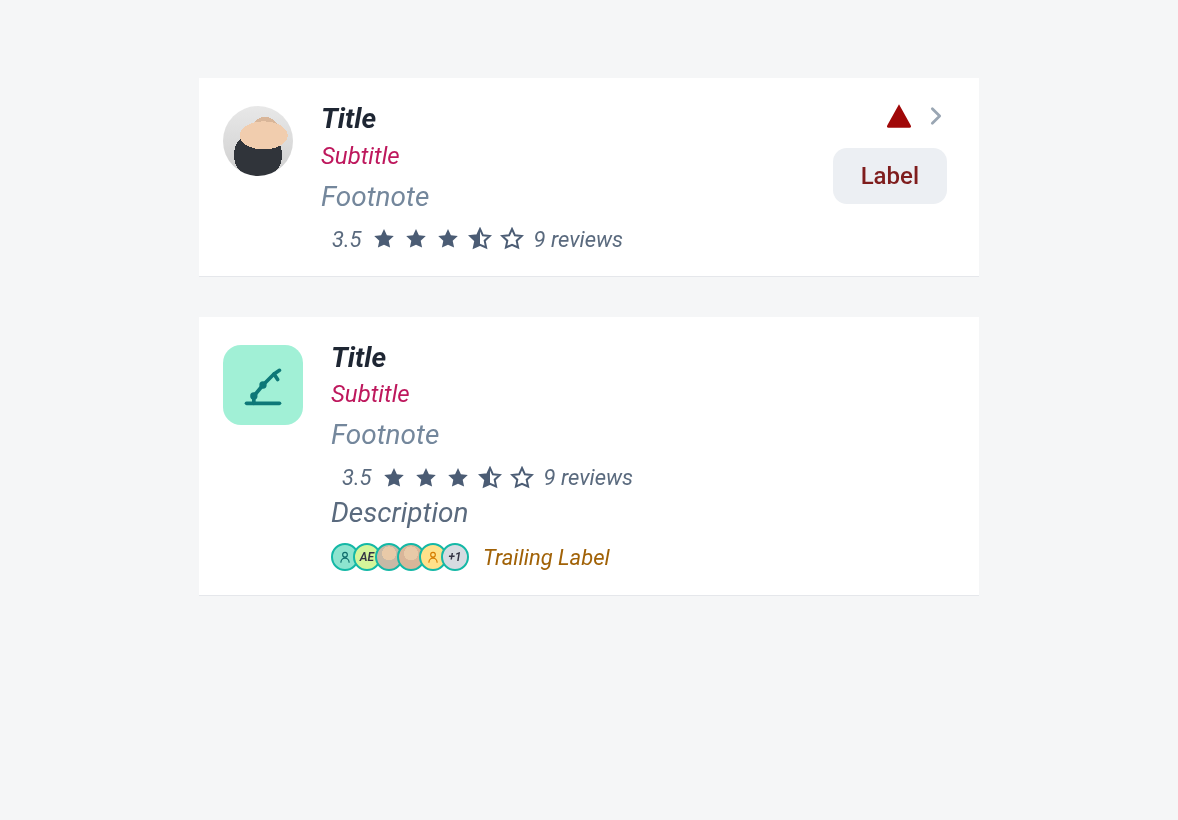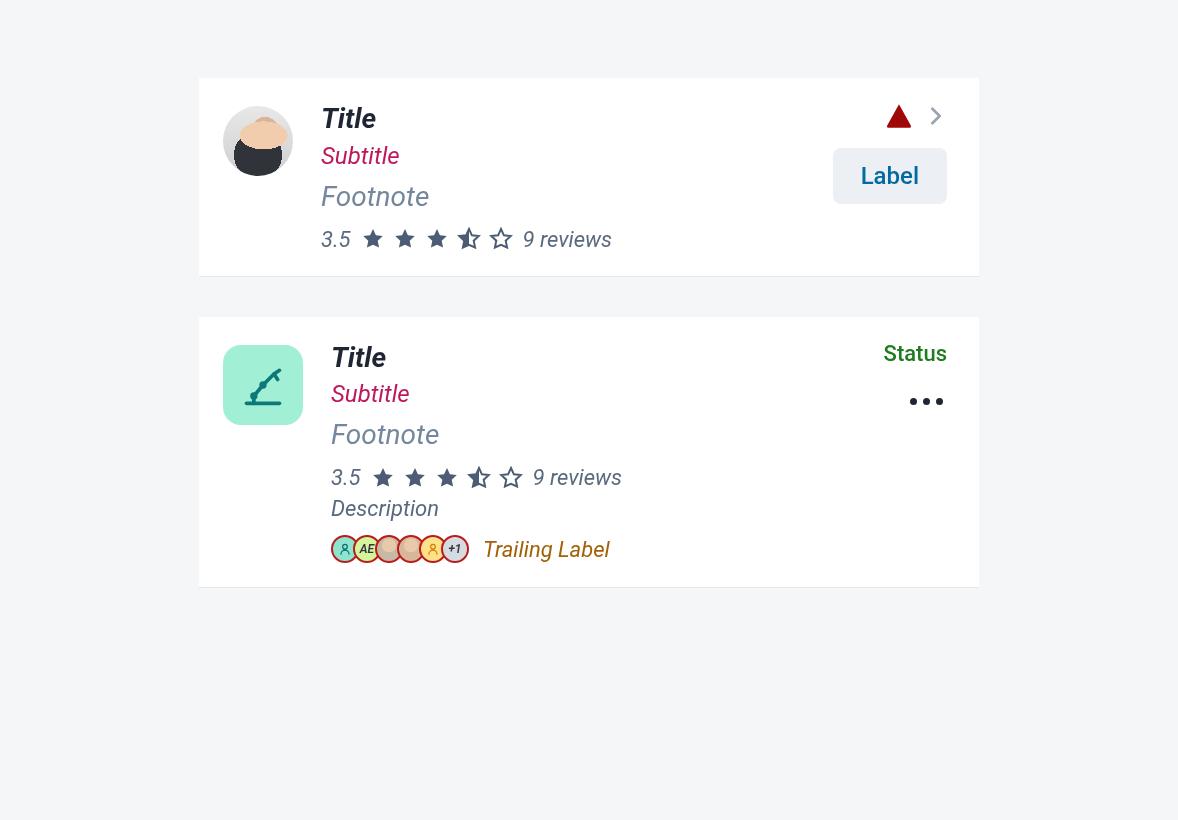--- a/index.html
+++ b/index.html
@@ -50,60 +50,60 @@
   }
   .robot-arm { width: 46px; height: 44px; }
   .robot-arm path, .robot-arm circle, .robot-arm line { stroke: #0e7878; stroke-width: 4; fill: none; stroke-linecap: round; stroke-linejoin: round; }
   .robot-arm .filled { fill: #0e7878; stroke: none; }
 
   
   .col { flex: 1; display: flex; flex-direction: column; font-style: italic; }
   .title { font-size: 28px; font-weight: 700; color: #1e2633; line-height: 1.2; }
   .subtitle { font-size: 24px; color: #be185d; margin-top: 6px; }
   .footnote { font-size: 28px; color: #74879c; margin-top: 10px; }
-  .description { font-size: 22px; color: #5a6a7e; margin-top: 6px; }
-
-  .rating-row { display: flex; align-items: center; gap: 10px; margin-top: 14px; font-size: 22px; color: #5a6a7e; }
+  .description { font-size: 28px; color: #5a6a7e; margin-top: 6px; }
+
+  .rating-row { display: flex; align-items: center; gap: 10px; margin-top: 14px; font-size: 22px; color: #5a6a7e; margin-left: 11px; }
   .stars { display: flex; gap: 8px; }
   .star { width: 24px; height: 24px; }
   .star path { fill: #4b5c74; }
   .star.empty path { fill: none; stroke: #4b5c74; stroke-width: 2; }
   .star.half .half-fill { fill: #4b5c74; }
   .star.half .outline { fill: none; stroke: #4b5c74; stroke-width: 2; }
 
   .chips-row { display: flex; align-items: center; gap: 14px; margin-top: 14px; }
   .chip-stack { display: flex; align-items: center; }
   .chip {
     width: 28px; height: 28px; border-radius: 50%;
     display: flex; align-items: center; justify-content: center;
     font-size: 12px; font-weight: 600; color: #334;
-    border: 2px solid #b91c1c;
+    border: 2px solid #14b8a6;
     margin-left: -6px;
   }
   .chip:first-child { margin-left: 0; }
   .trailing-label { font-size: 22px; color: #a16207; }
   .chip8 { width:14px; height:14px; }
   .chip8 path { stroke-width:2; stroke-linecap:round; stroke-linejoin:round; fill:none; }
 
   
   .right { display: flex; flex-direction: column; align-items: flex-end; flex-shrink: 0; }
   .right-top { display: flex; align-items: center; gap: 12px; }
   .warn-icon { width: 28px; height: 28px; }
   .warn-icon path { fill: #a00808; }
   .chevron { width: 22px; height: 22px; }
   .chevron path { stroke: #9aa6b3; stroke-width: 3; fill: none; stroke-linecap: round; stroke-linejoin: round; }
 
   .pill {
     margin-top: 18px;
     background: #eceff3;
-    color: #0369a1;
+    color: #7f1d1d;
     font-size: 24px;
     font-weight: 500;
     padding: 14px 28px;
-    border-radius: 8px;
+    border-radius: 14px;
   }
 
   .status { font-size: 22px; color: #1f7d1f; font-weight: 500; }
   .more { margin-top: 28px; display: flex; gap: 6px; padding:4px; }
   .more span { width: 7px; height: 7px; background: #1e2633; border-radius: 50%; }
 
 </style>
 </head>
 <body>
 
@@ -208,21 +208,13 @@
           <svg class="chip8" viewBox="0 0 24 24">
               <path stroke="#d67b00" d="M12 12a4 4 0 1 0 0-8 4 4 0 0 0 0 8zm-7 9a7 7 0 0 1 14 0"></path>
             </svg>
         </div>
         <div class="chip" style="background:#d6dbe1;">+1</div>
       </div>
       <div class="trailing-label">Trailing Label</div>
     </div>
   </div>
 
-  <div class="right">
-    <div class="status">Status</div>
-    <div class="more">
-        <span></span>
-        <span></span>
-        <span></span>
-      </div>
-  </div>
 </div>
 
 </body></html>

